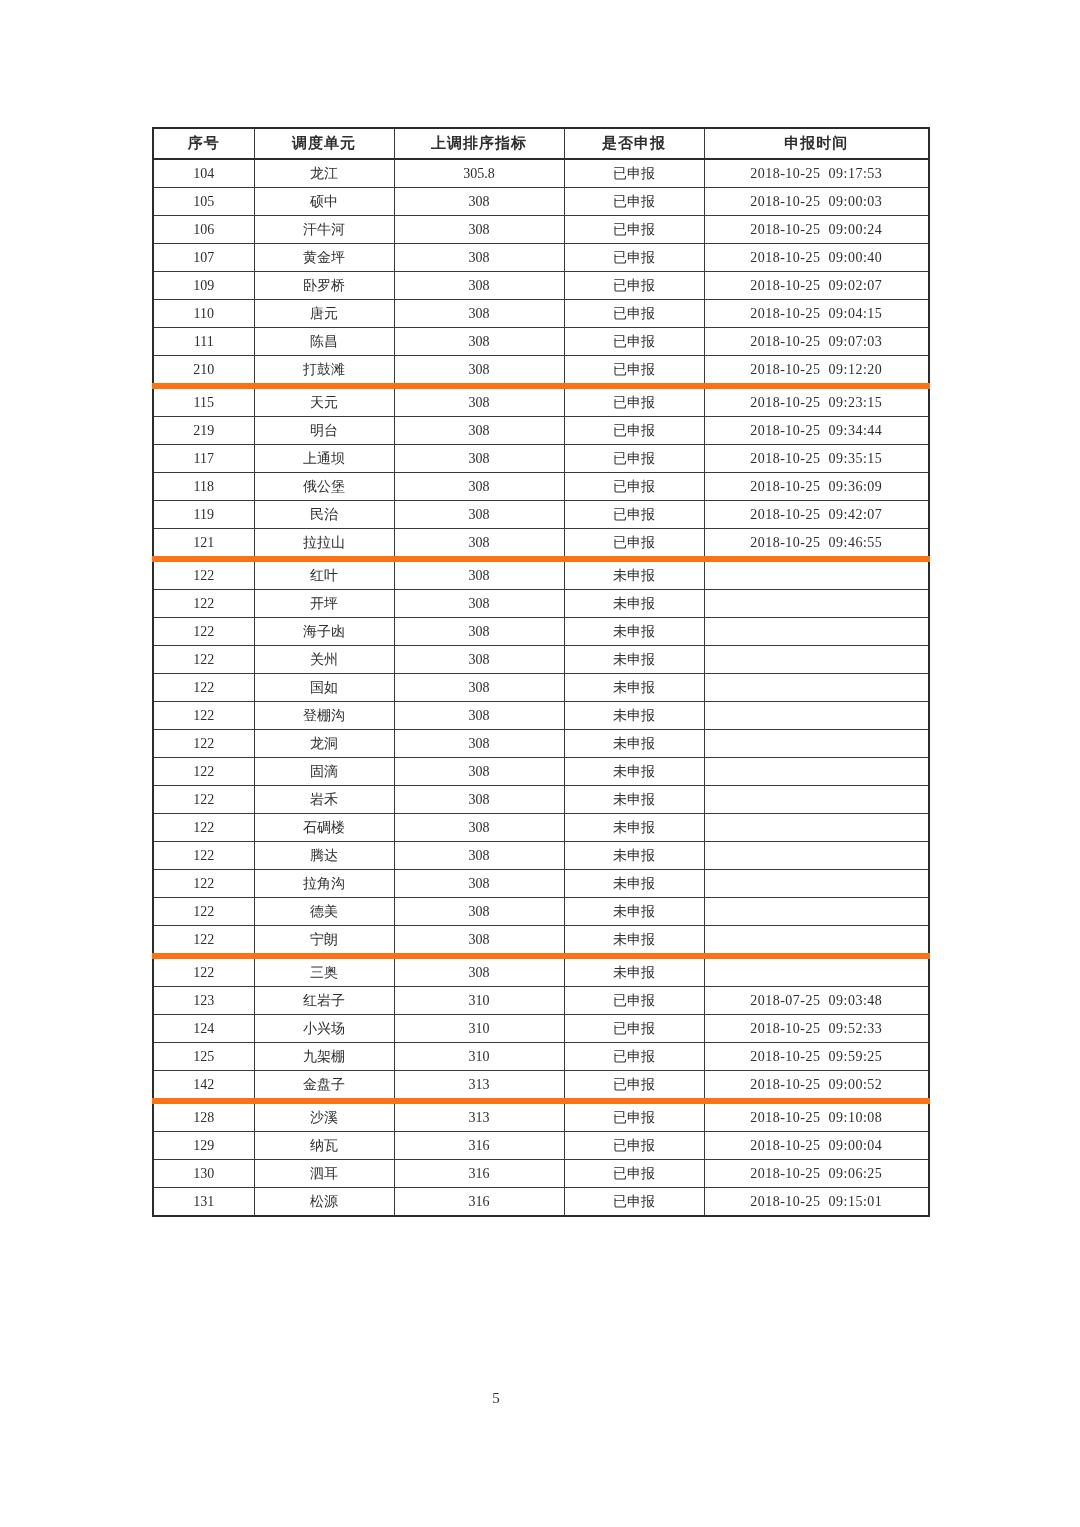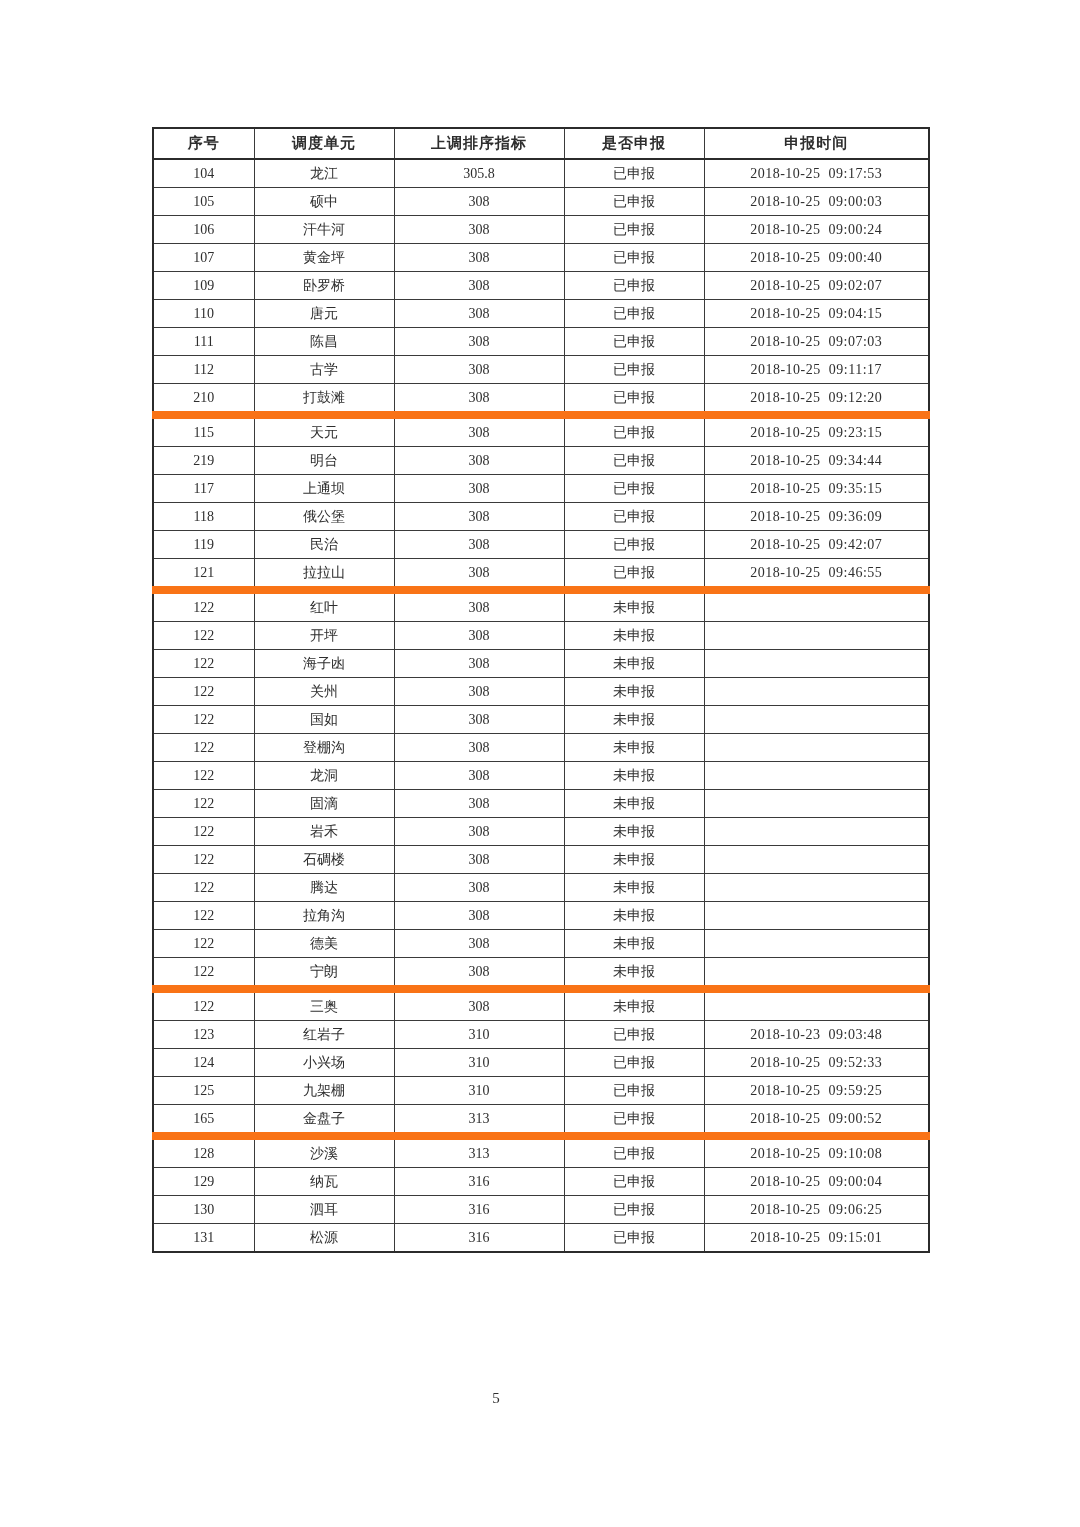--- a/index.html
+++ b/index.html
@@ -39,21 +39,21 @@
     border: 2px solid #2b2b2b;
   }
   table.report thead th {
     font-weight: bold;
     font-size: 15px;
     height: 29px;
     border-bottom: 2px solid #2b2b2b;
     letter-spacing: 1px;
   }
   table.report tr.thick-top td {
-    border-top: 8px solid #f97316;
+    border-top: 6px solid #f97316;
     text-align: center;
   }
   td[data-name="cell-time"] {
     letter-spacing: 0.5px;
     font-family: Liberation Serif, serif;
   }
   .footer-page-number {
     position: absolute;
     left: 0;
     width: 100%;
@@ -129,27 +129,20 @@
           <td data-name="cell-time">2018-10-25  09:04:15</td>
         </tr>
         <tr data-name="table-row">
           <td data-name="cell-index">111</td>
           <td data-name="cell-unit">陈昌</td>
           <td data-name="cell-indicator">308</td>
           <td data-name="cell-declared">已申报</td>
           <td data-name="cell-time">2018-10-25  09:07:03</td>
         </tr>
         <tr data-name="table-row">
-          <td data-name="cell-index">112</td>
-          <td data-name="cell-unit">古学</td>
-          <td data-name="cell-indicator">308</td>
-          <td data-name="cell-declared">已申报</td>
-          <td data-name="cell-time">2018-10-25  09:11:17</td>
-        </tr>
-        <tr data-name="table-row">
           <td data-name="cell-index">210</td>
           <td data-name="cell-unit">打鼓滩</td>
           <td data-name="cell-indicator">308</td>
           <td data-name="cell-declared">已申报</td>
           <td data-name="cell-time">2018-10-25  09:12:20</td>
         </tr>
         <tr data-name="table-row" class="thick-top">
           <td data-name="cell-index">115</td>
           <td data-name="cell-unit">天元</td>
           <td data-name="cell-indicator">308</td>
@@ -294,38 +287,38 @@
           <td data-name="cell-unit">三奥</td>
           <td data-name="cell-indicator">308</td>
           <td data-name="cell-declared">未申报</td>
           <td data-name="cell-time"></td>
         </tr>
         <tr data-name="table-row">
           <td data-name="cell-index">123</td>
           <td data-name="cell-unit">红岩子</td>
           <td data-name="cell-indicator">310</td>
           <td data-name="cell-declared">已申报</td>
-          <td data-name="cell-time">2018-10-23  09:03:48</td>
+          <td data-name="cell-time">2018-07-25  09:03:48</td>
         </tr>
         <tr data-name="table-row">
           <td data-name="cell-index">124</td>
           <td data-name="cell-unit">小兴场</td>
           <td data-name="cell-indicator">310</td>
           <td data-name="cell-declared">已申报</td>
           <td data-name="cell-time">2018-10-25  09:52:33</td>
         </tr>
         <tr data-name="table-row">
           <td data-name="cell-index">125</td>
           <td data-name="cell-unit">九架棚</td>
           <td data-name="cell-indicator">310</td>
           <td data-name="cell-declared">已申报</td>
           <td data-name="cell-time">2018-10-25  09:59:25</td>
         </tr>
         <tr data-name="table-row">
-          <td data-name="cell-index">165</td>
+          <td data-name="cell-index">142</td>
           <td data-name="cell-unit">金盘子</td>
           <td data-name="cell-indicator">313</td>
           <td data-name="cell-declared">已申报</td>
           <td data-name="cell-time">2018-10-25  09:00:52</td>
         </tr>
         <tr data-name="table-row" class="thick-top">
           <td data-name="cell-index">128</td>
           <td data-name="cell-unit">沙溪</td>
           <td data-name="cell-indicator">313</td>
           <td data-name="cell-declared">已申报</td>

